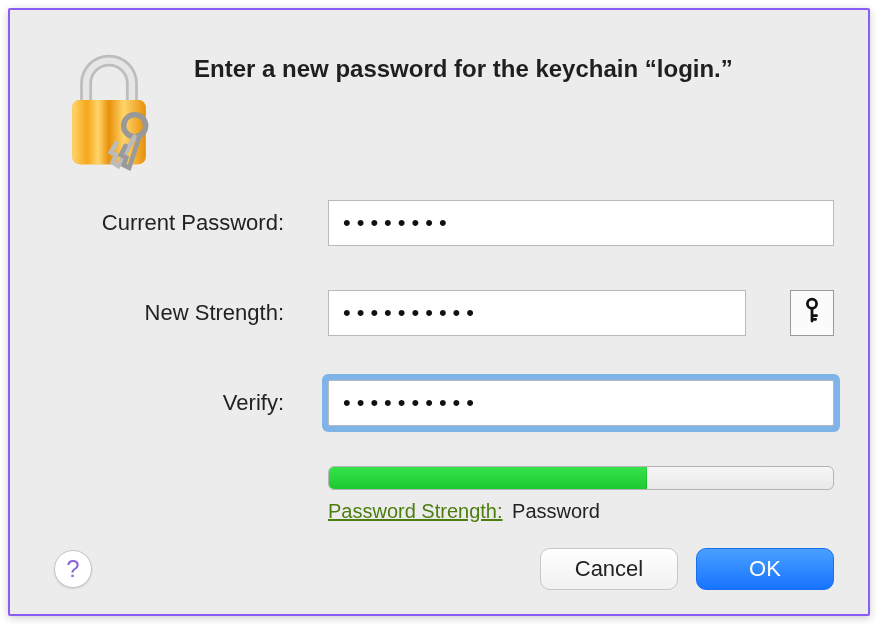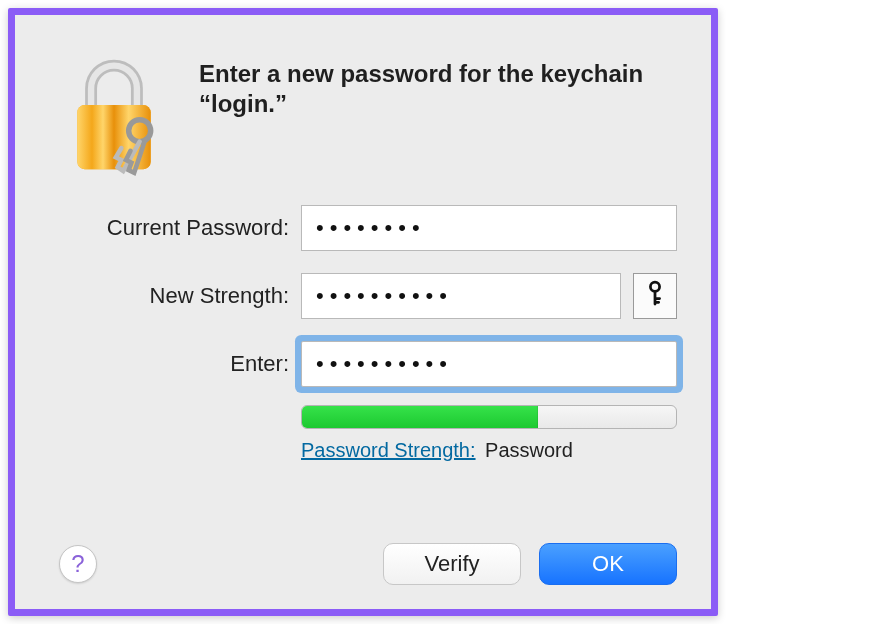--- a/index.html
+++ b/index.html
@@ -6,23 +6,23 @@
     body {
       font-family: -apple-system, "Helvetica Neue", Helvetica, Arial, sans-serif;
       background: #fff;
       width: 878px;
       height: 624px;
       position: relative;
     }
     .dialog {
       position: absolute;
       left: 8px; top: 8px;
-      width: 710px; height: 608px;
+      width: 862px; height: 608px;
       background: #ececec;
-      border: 7px solid #8b5cf6;
+      border: 2px solid #8b5cf6;
       border-radius: 2px;
       box-shadow: 0 2px 8px rgba(0,0,0,.2);
       padding: 28px 34px 20px 34px;
     }
     .header-row { display: flex; align-items: flex-start; gap: 26px; margin-bottom: 20px; }
     .lock-wrap { width: 118px; height: 138px; flex-shrink: 0; display:flex; align-items:center; justify-content:center; margin-top:4px; margin-left:6px; }
     .title {
       font-size: 24px;
       font-weight: 700;
       color: #1f1f1f;
@@ -30,20 +30,21 @@
       line-height: 1.25;
       flex: 1;
     }
     .form-grid {
       display: grid;
       grid-template-columns: 240px 1fr 44px;
       column-gap: 12px;
       row-gap: 22px;
       align-items: center;
       margin-top: 6px;
+      gap: 44px;
     }
     .lbl {
       font-size: 22px;
       color: #222;
       text-align: right;
       padding-right: 0;
     }
     .text-input {
       height: 46px;
       background: #fff;
@@ -77,21 +78,21 @@
       background: linear-gradient(#f6f6f6,#e9e9e9);
       overflow: hidden;
       position: relative;
     }
     .strength-fill {
       position:absolute; left:0; top:0; bottom:0;
       background: linear-gradient(#36e24a,#1cc930);
       border-right: 1px solid rgba(0,0,0,.08);
     }
     .strength-text { margin-top: 10px; font-size: 20px; color:#222; }
-    .strength-link { color:#0369a1; text-decoration: underline; cursor:pointer; }
+    .strength-link { color:#4d7c0f; text-decoration: underline; cursor:pointer; }
     .strength-val { margin-left: 4px; }
     .footer {
       position: absolute;
       left: 34px; right: 34px; bottom: 24px;
       display: flex; align-items: center;
     }
     .help-btn {
       width: 38px; height: 38px;
       border-radius: 50%;
       background: #fff;
@@ -160,38 +161,38 @@
     <input class="text-input" type="text" readonly="" value="••••••••••" style="">
     <div class="key-btn">
       <span>
         <svg viewBox="0 0 24 30">
             <circle cx="12" cy="7" r="5" fill="none" stroke="#111" stroke-width="3"></circle>
             <path d="M12 12 V26 M12 20 h5 M12 24 h4" stroke="#111" stroke-width="3" fill="none" stroke-linecap="round"></path>
           </svg>
       </span>
     </div>
 
-    <div class="lbl">Enter:</div>
+    <div class="lbl">Verify:</div>
     <input class="text-input span2 focused" type="text" readonly="" value="••••••••••" style="">
 
     <div class="strength-wrap">
       <div class="strength-bar">
         <div class="strength-fill" id="strength-fill" style="width: 63%;"></div>
       </div>
       <div class="strength-text">
         <span class="strength-link">Password Strength:</span>
         <span class="strength-val">Password</span>
       </div>
     </div>
 
   </div>
 
   <div class="footer">
     <div class="help-btn">
       <span>?</span>
     </div>
     <div class="btn-row">
-      <button class="btn">Verify</button>
+      <button class="btn">Cancel</button>
       <button class="btn primary">OK</button>
     </div>
   </div>
 
 </div>
 
 </body></html>

